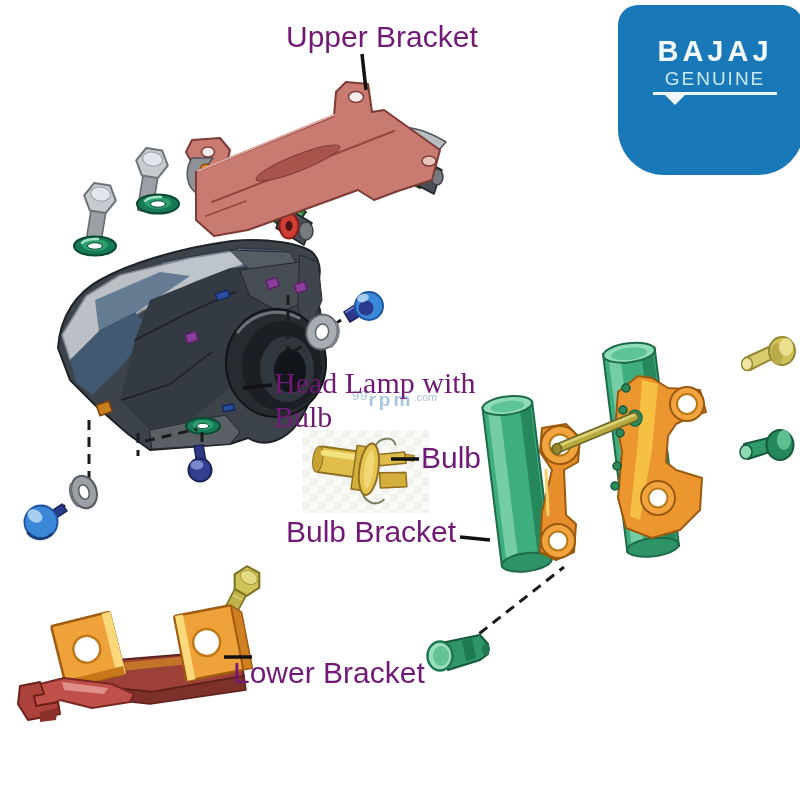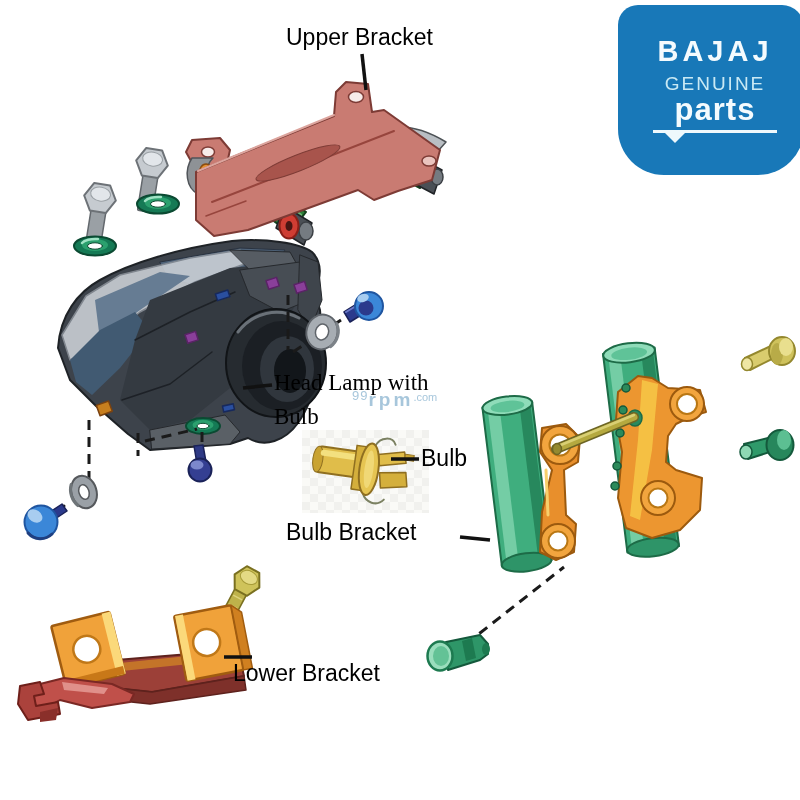--- a/index.html
+++ b/index.html
@@ -2,32 +2,32 @@
 <html><head>
 <meta charset="utf-8">
 <style>
   html,body{margin:0;padding:0;background:#fff;}
   .canvas{position:relative;width:800px;height:800px;background:#ffffff;overflow:hidden;
           font-family:"Liberation Sans", sans-serif;}
   .artwork{position:absolute;left:0;top:0;z-index:2;}
   .bulb-patch{position:absolute;left:302px;top:430px;width:127px;height:83px;z-index:1;
       background:conic-gradient(#f1f1ee 90deg,#fafaf7 0 180deg,#f1f1ee 0 270deg,#fafaf7 0);
       background-size:16px 16px;}
-  .part-label{position:absolute;z-index:10;color:#000000;font-size:23px;line-height:34px;
+  .part-label{position:absolute;z-index:10;color:#701a75;font-size:30px;line-height:34px;
       white-space:nowrap;letter-spacing:0px;}
   .watermark{position:absolute;left:352px;top:388px;z-index:6;color:#a3c4da;opacity:.95;
       white-space:nowrap;letter-spacing:1px;}
   .wm-prefix{font-size:13px;vertical-align:6px;}
   .wm-name{font-size:19px;font-weight:bold;letter-spacing:3px;}
   .wm-suffix{font-size:11px;vertical-align:5px;letter-spacing:0;}
   .logo{position:absolute;left:618px;top:5px;width:178px;height:170px;z-index:10;
       background:#1878b8;border-radius:20px 22px 46px 46px;
       display:flex;flex-direction:column;align-items:center;padding-left:8px;}
   .logo-brand{margin-top:30px;font-size:29px;font-weight:bold;letter-spacing:4px;color:#f4fbfe;}
-  .logo-genuine{font-size:19px;letter-spacing:2px;color:#c9e9f4;margin-top:5px;}
+  .logo-genuine{font-size:19px;letter-spacing:2px;color:#c9e9f4;}
   .logo-parts{font-size:31px;font-weight:bold;color:#f4fbfe;margin-top:-3px;letter-spacing:1px;}
   .logo-underline{position:relative;width:124px;height:3px;background:#eef8fc;margin-top:2px;}
   .logo-arrow{position:absolute;left:12px;top:3px;width:0;height:0;
       border-left:10px solid transparent;border-right:10px solid transparent;
       border-top:10px solid #eef8fc;}
 </style>
 </head>
 <body>
 
 <div class="canvas">
@@ -313,19 +313,18 @@
 
   <div class="part-label" style="left:286px;top:515px;">Bulb Bracket</div>
 
   <div class="part-label" style="left:233px;top:656px;">Lower Bracket</div>
 
   <div class="watermark"><span class="wm-prefix">99</span><span class="wm-name">rpm</span><span class="wm-suffix">.com</span></div>
 
   <div class="logo">
     <div class="logo-brand">BAJAJ</div>
     <div class="logo-genuine">GENUINE</div>
-    <div class="logo-parts">parts</div>
     <div class="logo-underline">
       <span class="logo-arrow"></span>
     </div>
   </div>
 
 </div>
 
 </body></html>

